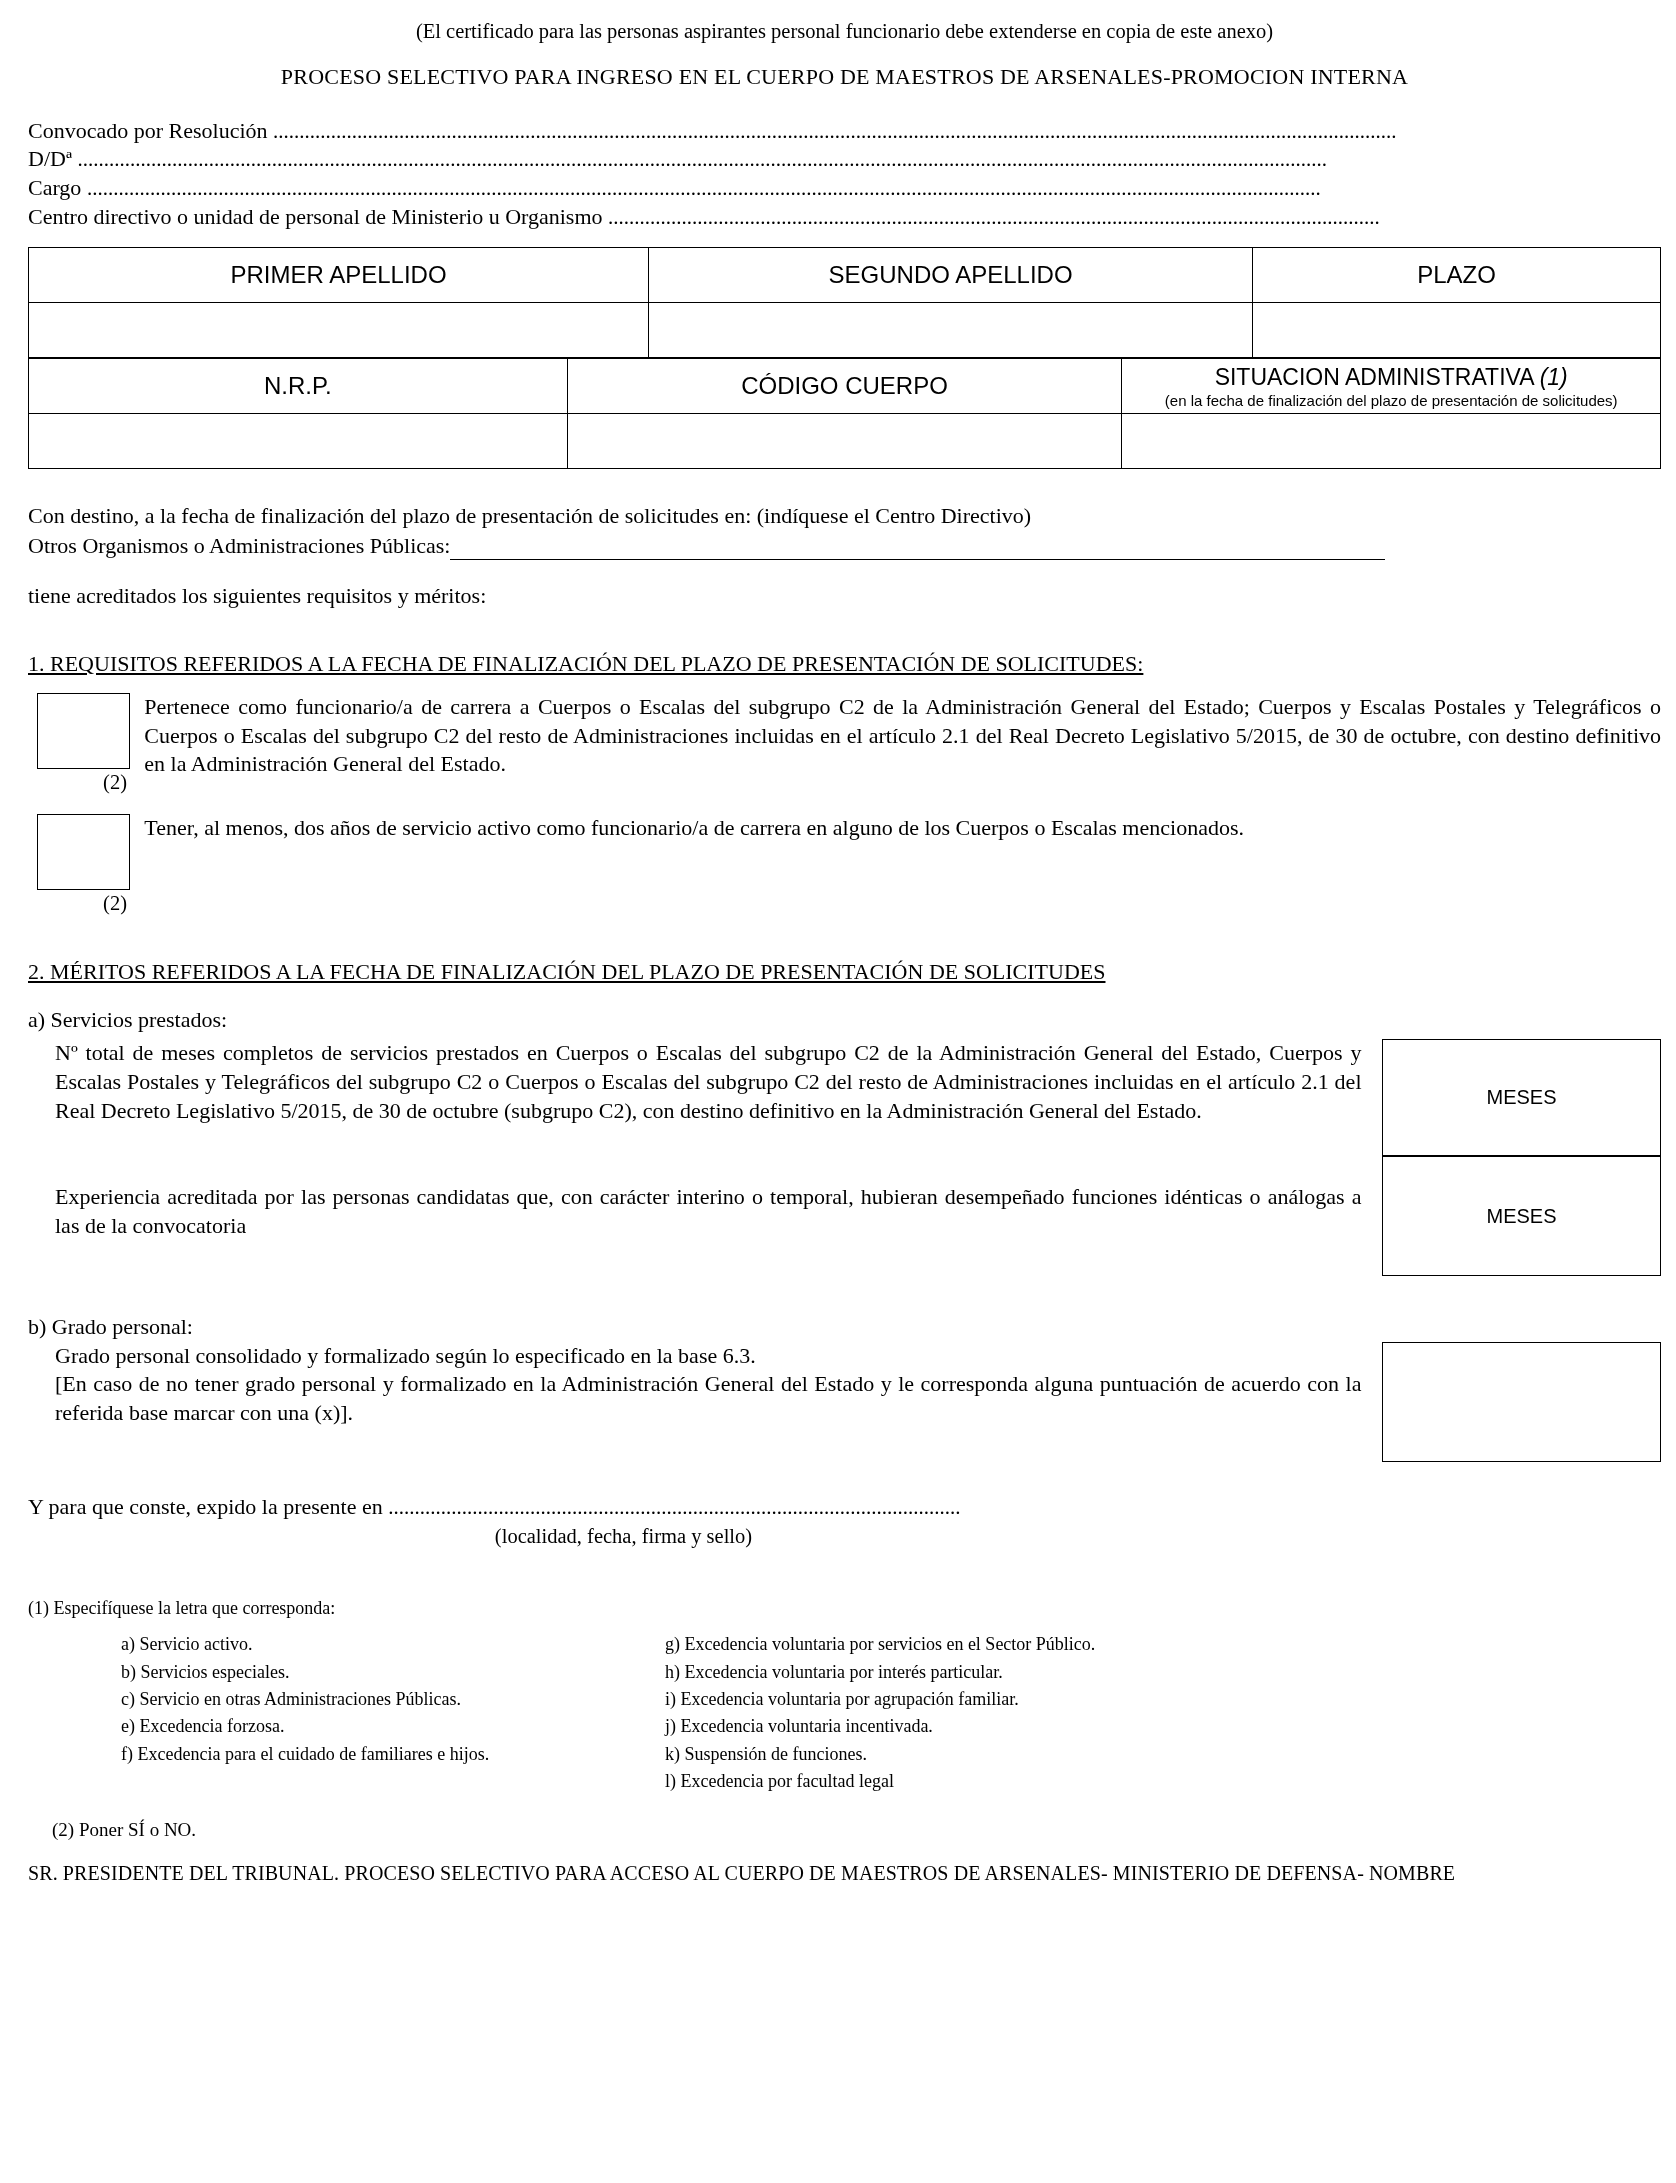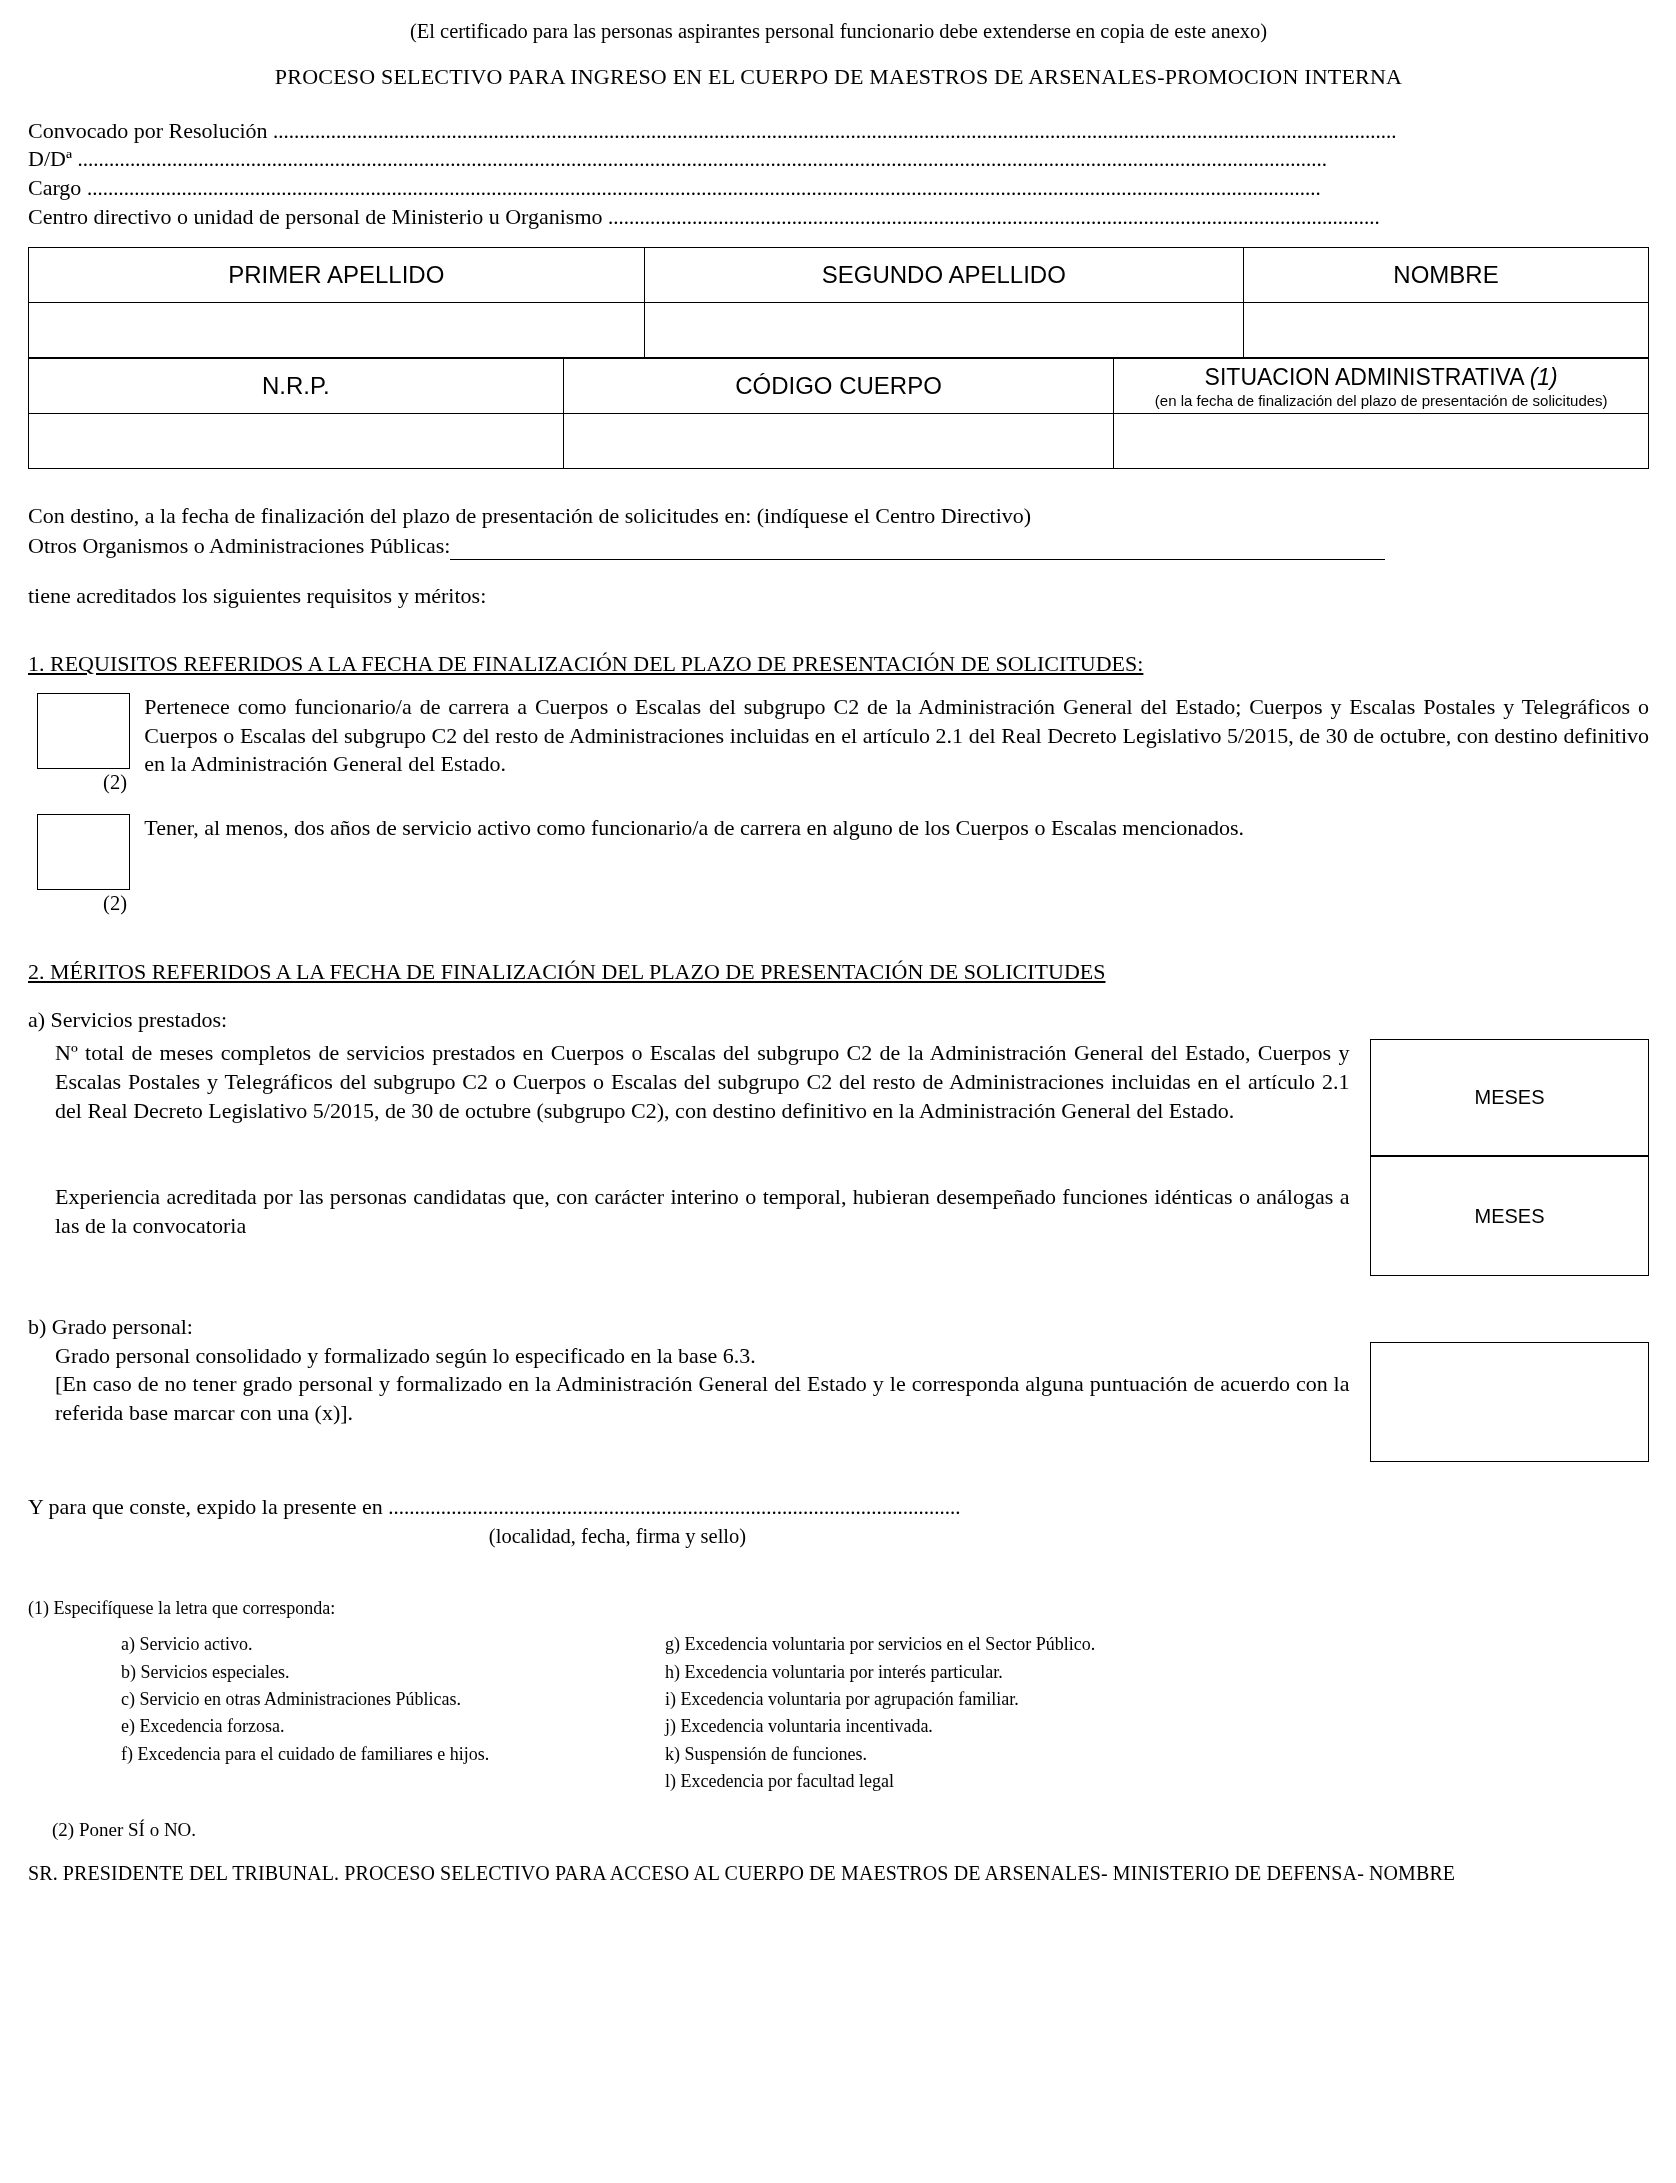--- a/index.html
+++ b/index.html
@@ -9,21 +9,21 @@
   }
   body {
     width: 1677px;
     font-family: "Liberation Serif", serif;
     color: #000000;
   }
   .page {
     width: 1677px;
     min-height: 2183px;
     box-sizing: border-box;
-    padding: 14px 28px 16px 28px;
+    padding: 14px 16px 16px 28px;
     position: relative;
   }
   .center { text-align: center; }
   .note-top {
     font-size: 20.5px;
     margin-top: 6.3px;
     margin-bottom: 20.5px;
   }
   .title-main {
     font-size: 22px;
@@ -223,21 +223,21 @@
   <table class="grid">
     <colgroup>
         <col style="width:38%">
         <col style="width:37%">
         <col style="width:25%">
       </colgroup>
     <tbody>
         <tr>
       <td class="hdr-cell">PRIMER APELLIDO</td>
       <td class="hdr-cell">SEGUNDO APELLIDO</td>
-      <td class="hdr-cell">NOMBRE</td>
+      <td class="hdr-cell">PLAZO</td>
     </tr>
     <tr>
       <td class="blank-cell"></td>
       <td class="blank-cell"></td>
       <td class="blank-cell"></td>
     </tr>
   </tbody>
     </table>
 
   <table class="grid" style="margin-top:0">

